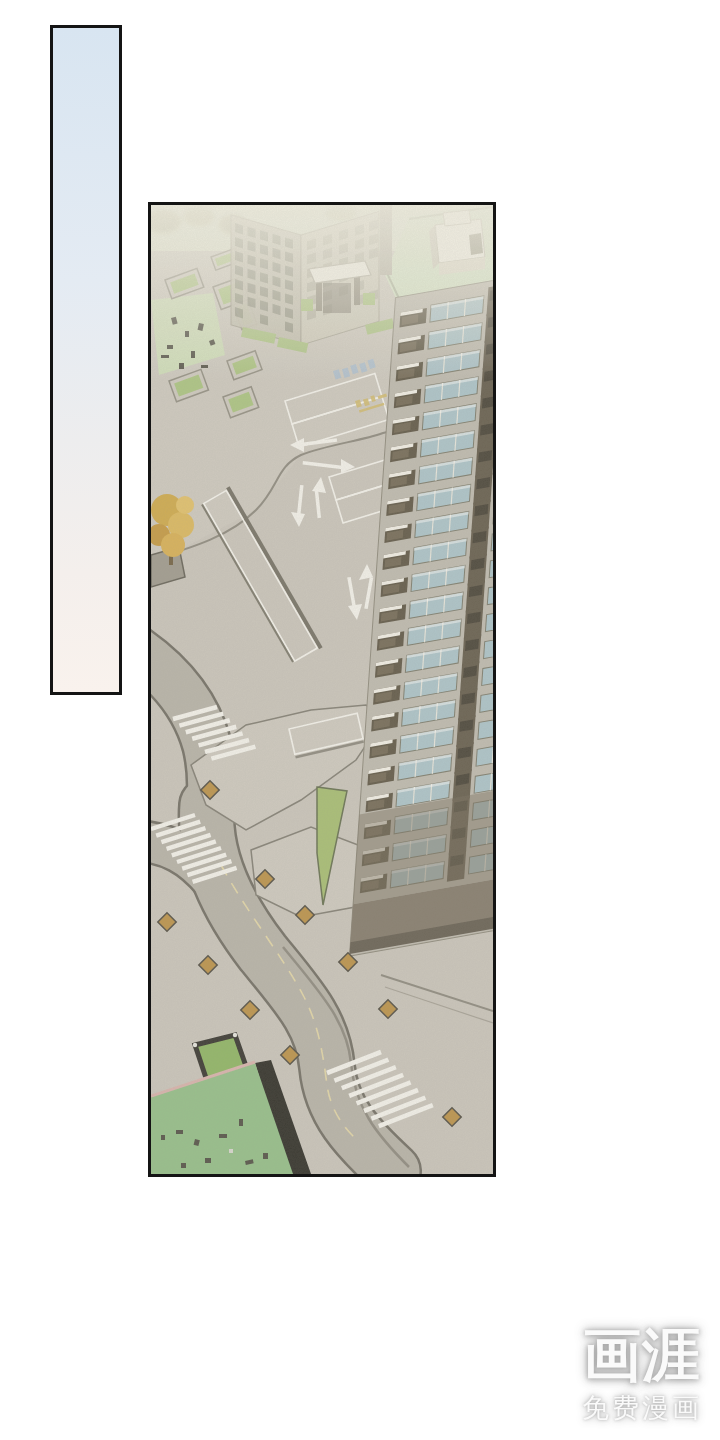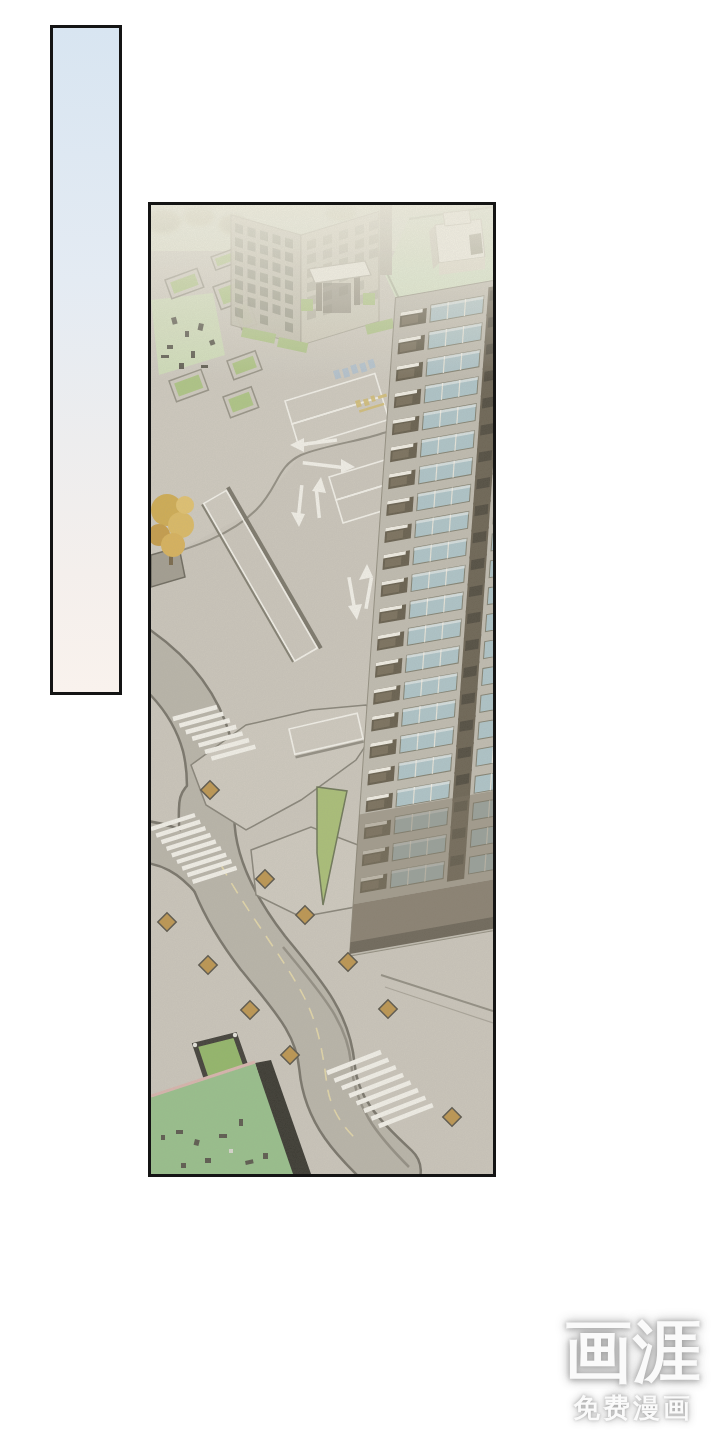--- a/index.html
+++ b/index.html
@@ -32,23 +32,23 @@
   .based{fill:var(--base_dark,#7e7567)}
   .po{fill:var(--planter_orange,#b98e41);stroke:var(--planter_frame,#4a463c);stroke-width:1.5}
   .fig{fill:var(--figure_dark,#4a493f)}
   .mw{fill:var(--midrise_window,#8f9081)}
   .whitebox{fill:var(--white_struct,#f2f1e8)}
   .curb{stroke:#8a867c;fill:none}
 
   
   .watermark{position:absolute;right:18px;bottom:14px;text-align:center;
     color:var(--watermark,#fafafa);user-select:none;}
-  .watermark .logo{font-size:68px;font-weight:900;letter-spacing:1px;line-height:1;
-    text-shadow:0 0 12px rgba(150,150,150,.85),0 0 4px rgba(175,175,175,.9),0 2px 6px rgba(160,160,160,.5);}
-  .watermark .subtitle{font-size:27px;font-weight:700;letter-spacing:3px;margin-top:5px;
+  .watermark .logo{font-size:58px;font-weight:900;letter-spacing:1px;line-height:1;
+    text-shadow:0 0 12px rgba(150,150,150,.85),0 0 4px rgba(175,175,175,.9),0 2px 6px rgba(160,160,160,.5);font-family:Liberation Serif, serif;}
+  .watermark .subtitle{font-size:27px;font-weight:400;letter-spacing:3px;margin-top:5px;
     text-shadow:0 0 9px rgba(150,150,150,.85),0 0 3px rgba(175,175,175,.9);}
 </style>
 </head>
 <body>
 
 <div class="page">
 
   <aside class="sky-panel"></aside>
 
   <section class="city-panel">

